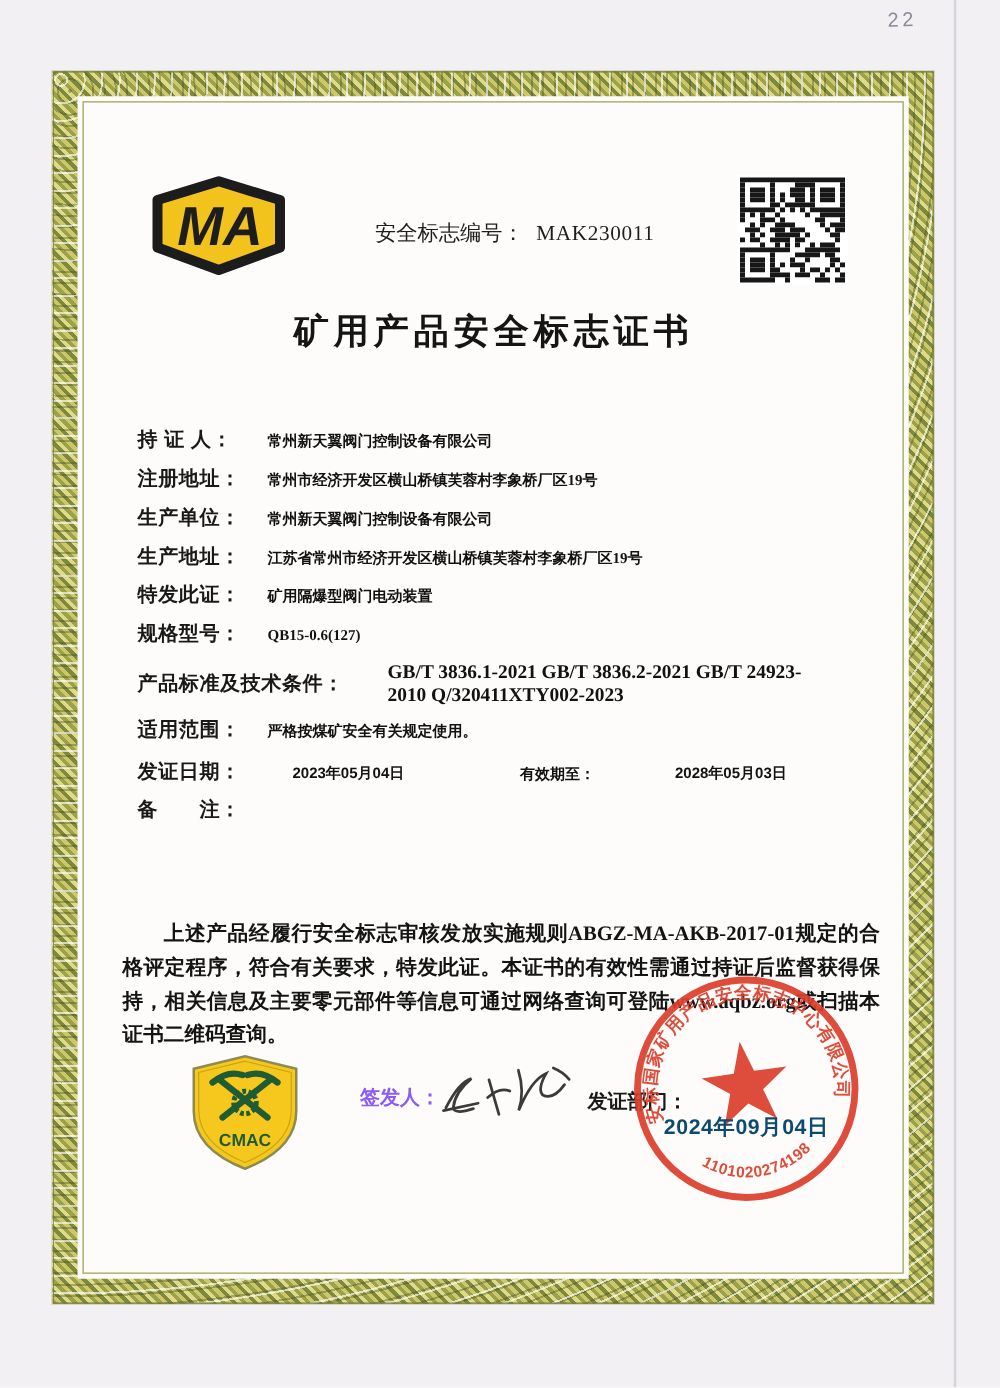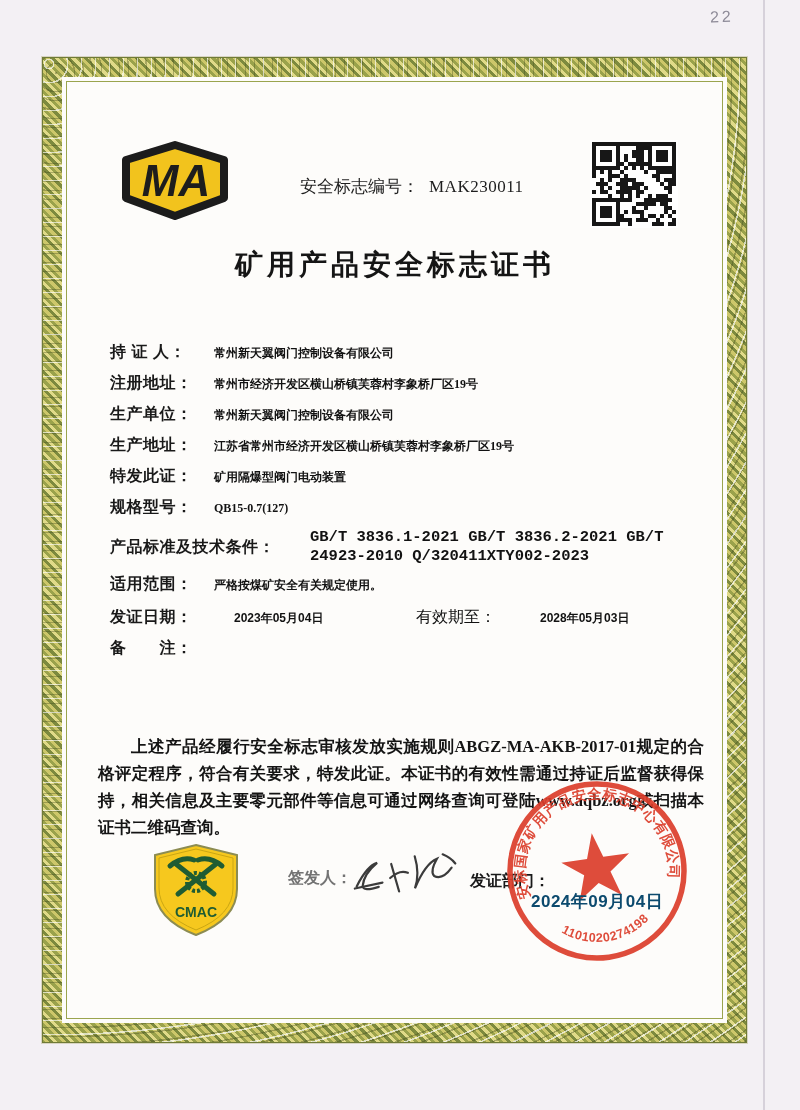--- a/index.html
+++ b/index.html
@@ -49,34 +49,34 @@
 
   
   .fields { position:absolute; left:110px; top:342px; width:560px; color:#111; }
   .row { display:flex; align-items:flex-end; margin-bottom:10px; min-height:19px; }
   .row .lab { flex:0 0 104px; font-weight:bold; font-size:16px; letter-spacing:.5px;
     white-space:nowrap; color:#191919; }
   .row .val { font-family:"Liberation Serif", serif; font-weight:bold; font-size:12px;
     color:#121212; line-height:20px; }
   .row.std { align-items:center; margin-top:2px; margin-bottom:8px; }
   .row.std .lab { flex:0 0 200px; }
-  .row.std .val { width:360px; font-family:Liberation Mono, monospace; font-size:15.5px; line-height:19px; }
+  .row.std .val { width:360px; font-family:Liberation Serif, serif; font-size:15.5px; line-height:19px; }
   .row.dates { margin-top:12px;gap:20px; }
   .row.dates .val { width:150px; font-family:"Liberation Sans", sans-serif; }
-  .row.dates .lab2 { flex:0 0 104px; margin-left:32px; font-weight:normal; font-size:16px; white-space:nowrap; }
+  .row.dates .lab2 { flex:0 0 104px; margin-left:32px; font-weight:bold; font-size:12px; white-space:nowrap; }
   .row.remark { margin-top:6px; }
 
   
   .statement { position:absolute; left:98px; top:733px; width:606px;
     font-family:"Liberation Serif", serif; font-weight:bold; font-size:16.5px;
     line-height:27px; text-align:justify; text-indent:2em; color:#141414; }
 
   
   .cmac { position:absolute; left:146px; top:842px; width:100px; height:96px; }
-  .signer-label { position:absolute; left:288px; top:868px; font-weight:bold; font-size:16px; color:#737373; }
+  .signer-label { position:absolute; left:288px; top:868px; font-weight:bold; font-size:16px; color:#8b5cf6; }
   .signature { position:absolute; left:348px; top:845px; width:115px; height:60px; }
   .dept-label { position:absolute; left:470px; top:871px; font-weight:bold; font-size:16px; color:#191919; }
 
   .stamp { position:absolute; left:502px; top:776px; width:190px; height:190px;
     transform:rotate(-8deg); opacity:.92; }
   .stamp text { font-family:"Liberation Sans", sans-serif; font-weight:bold; }
   .stamp-date { position:absolute; left:531px; top:890px; font-weight:bold;
     font-size:17px; color:#0c4a6e; letter-spacing:.5px; }
 </style>
 </head>
@@ -563,21 +563,21 @@
     <div class="row">
       <span class="lab">生产地址：</span>
       <span class="val">江苏省常州市经济开发区横山桥镇芙蓉村李象桥厂区19号</span>
     </div>
     <div class="row">
       <span class="lab">特发此证：</span>
       <span class="val">矿用隔爆型阀门电动装置</span>
     </div>
     <div class="row">
       <span class="lab">规格型号：</span>
-      <span class="val">QB15-0.7(127)</span>
+      <span class="val">QB15-0.6(127)</span>
     </div>
     <div class="row std">
       <span class="lab">产品标准及技术条件：</span>
       <span class="val">GB/T 3836.1-2021 GB/T 3836.2-2021 GB/T 24923-2010 Q/320411XTY002-2023</span>
     </div>
     <div class="row">
       <span class="lab">适用范围：</span>
       <span class="val">严格按煤矿安全有关规定使用。</span>
     </div>
     <div class="row dates">

